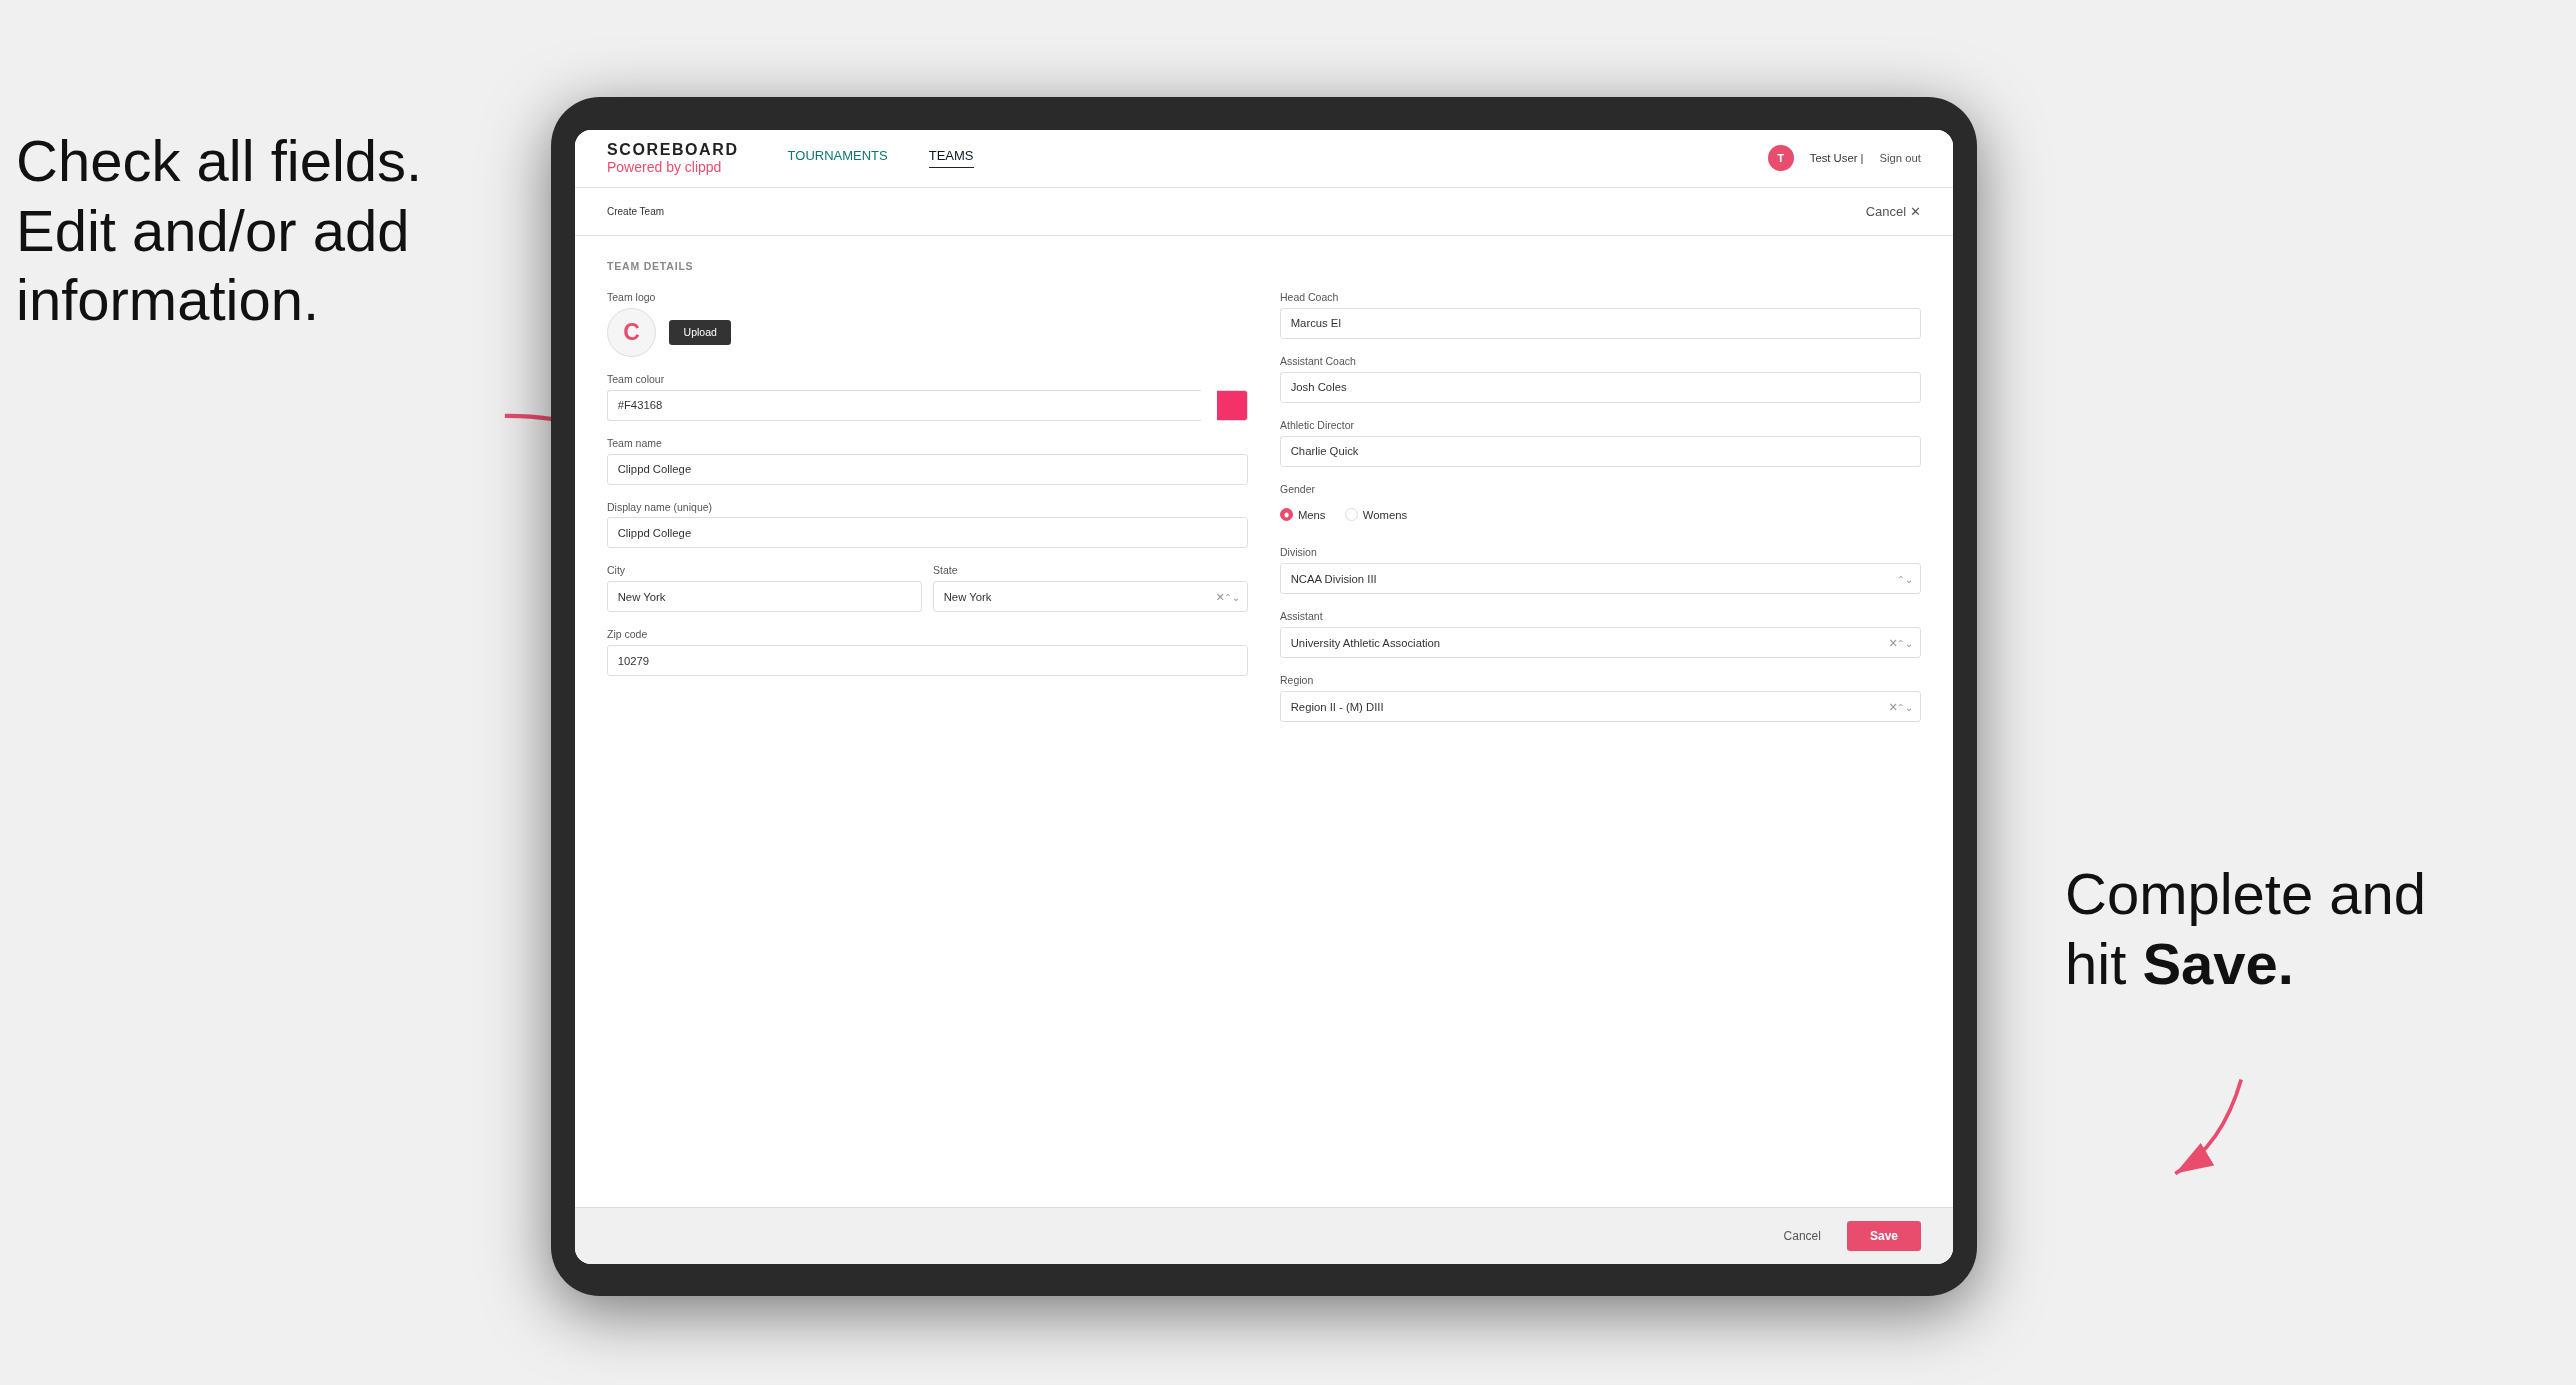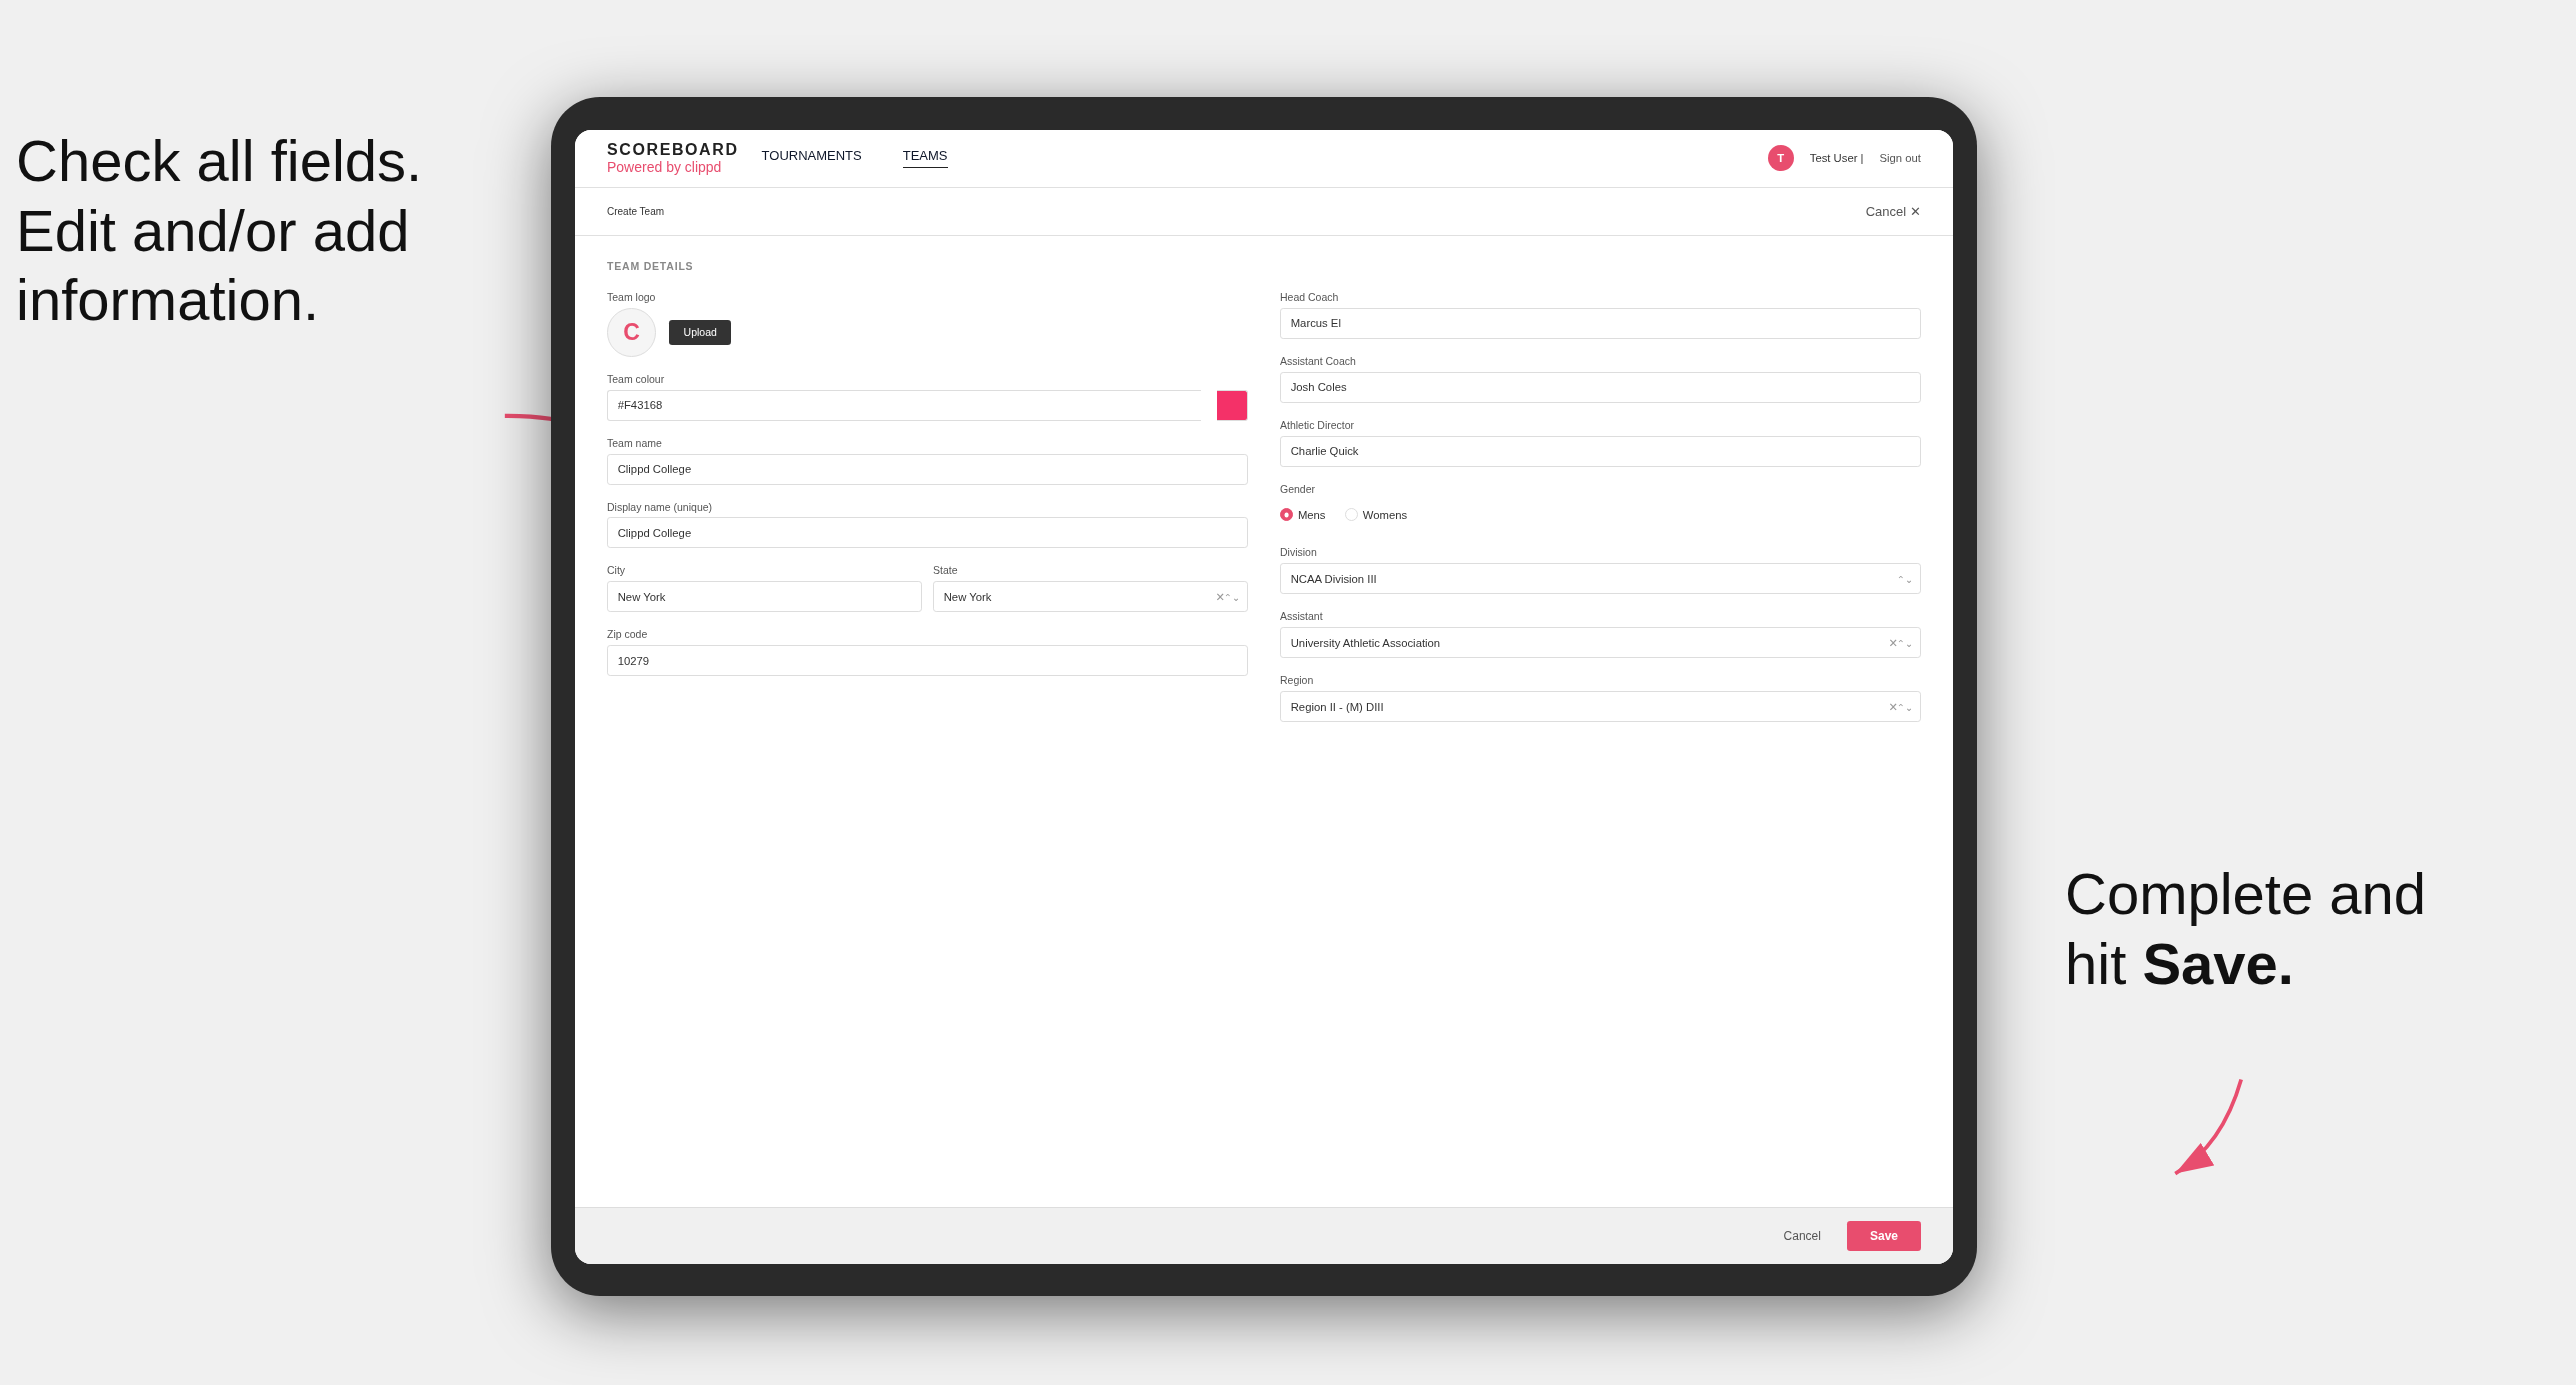--- a/index.html
+++ b/index.html
@@ -79,21 +79,21 @@
       height: 58px;
       display: flex;
       align-items: center;
       padding: 0 32px;
       flex-shrink: 0;
     }
 
     .navbar-logo {
       display: flex;
       flex-direction: column;
-      margin-right: 23px;
+      margin-right: 49px;
     }
 
     .navbar-logo .brand {
       font-size: 16px;
       font-weight: 700;
       color: #222;
       letter-spacing: 1.6px;
       text-transform: uppercase;
     }
 
@@ -103,21 +103,21 @@
     }
 
     .nav-links {
       display: flex;
       gap: 41px;
       flex: 1;
     }
 
     .nav-link {
       font-size: 13px;
-      color: #0f172a;
+      color: #0f766e;
       text-decoration: none;
       padding-bottom: 3.2px;
       cursor: pointer;
     }
 
     .nav-link.active {
       color: #0f172a;
       border-bottom: 1.6px solid #222;
       font-weight: 500;
     }

